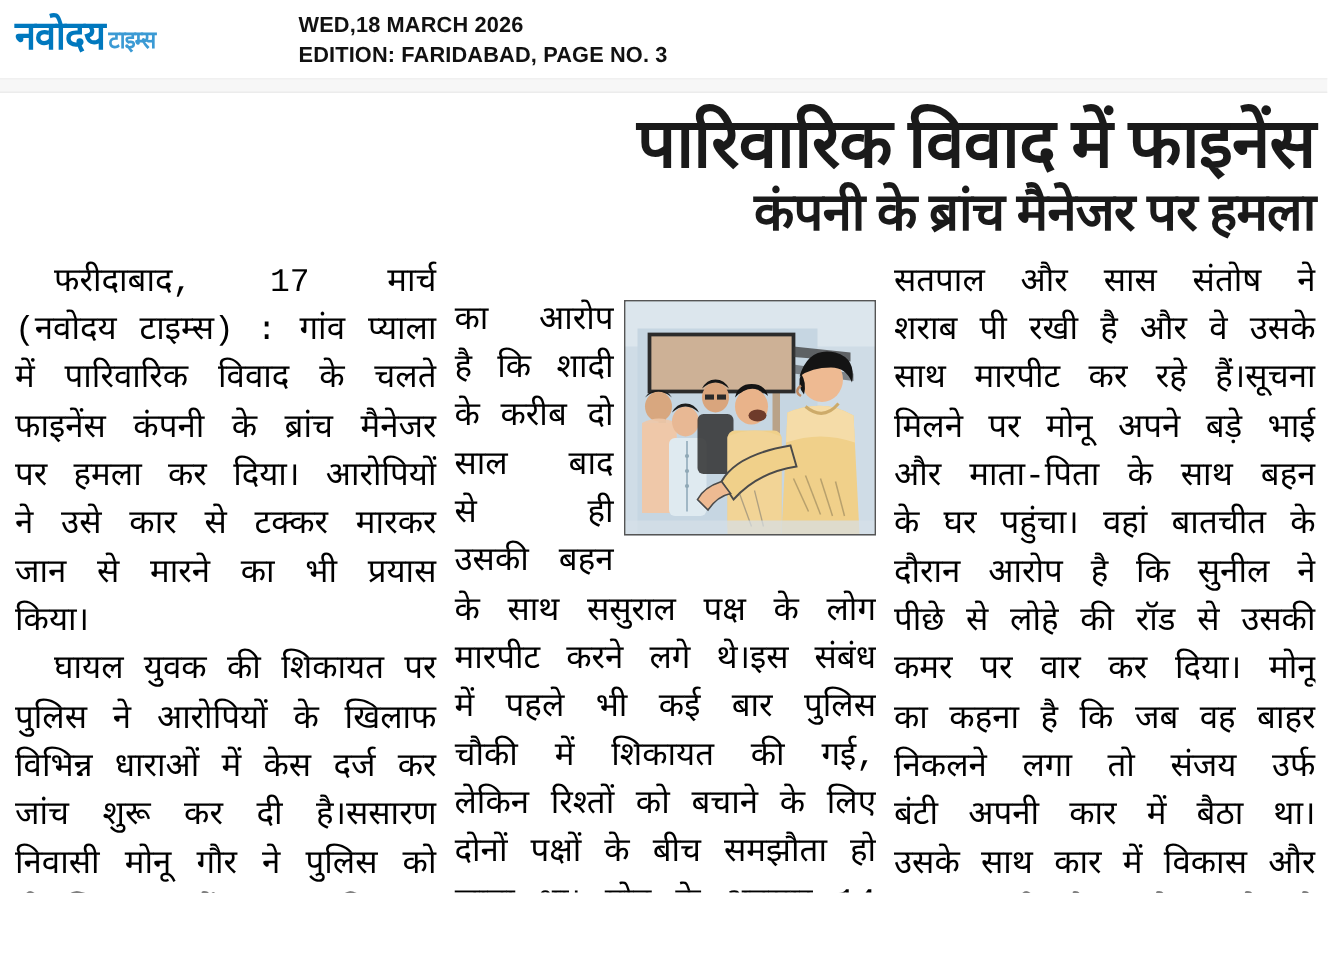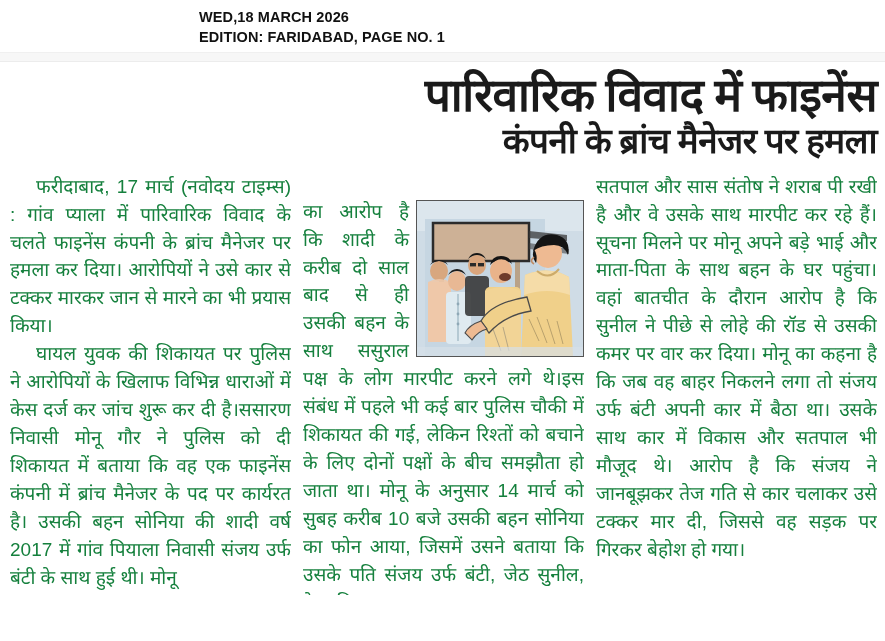--- a/index.html
+++ b/index.html
@@ -94,24 +94,24 @@
   .article {
     display: flex;
     padding: 8px 8px 0 10px;
     gap: 12px;
     height: 430px;
     box-sizing: border-box;
   }
   .col {
     flex: 1 1 0;
     position: relative;
-    font-family: Liberation Sans, sans-serif;
-    font-size: 19px;
+    font-family: Liberation Mono, monospace;
+    font-size: 22px;
     line-height: 1.47;
-    color: #15803d;
+    color: #000000;
     text-align: justify;
     text-justify: inter-word;
     overflow: hidden;
   }
   .col p {
     margin: 0 0 0 0;
     text-align: justify;
   }
   .col p.indent { text-indent: 26px; }
 
@@ -131,23 +131,27 @@
   }
   .figure svg { display: block; width: 100%; height: 100%; }
 
   
   .col-2::after { content: ""; display: block; clear: both; }
 </style>
 </head>
 <body>
 
 <div class="masthead">
+  <div class="logo-wrap">
+    <span class="logo-main">नवोदय</span>
+    <span class="logo-sub">टाइम्स</span>
+  </div>
   <div class="dateblock">
     <div>WED,18 MARCH 2026</div>
-    <div>EDITION: FARIDABAD, PAGE NO. 1</div>
+    <div>EDITION: FARIDABAD, PAGE NO. 3</div>
   </div>
 </div>
 <div class="header-rule"></div>
 
 <div class="headline">
   <span class="hl-line l1">पारिवारिक विवाद में फाइनेंस</span>
   <span class="hl-line l2">कंपनी के ब्रांच मैनेजर पर हमला</span>
 </div>
 
 <div class="article">

